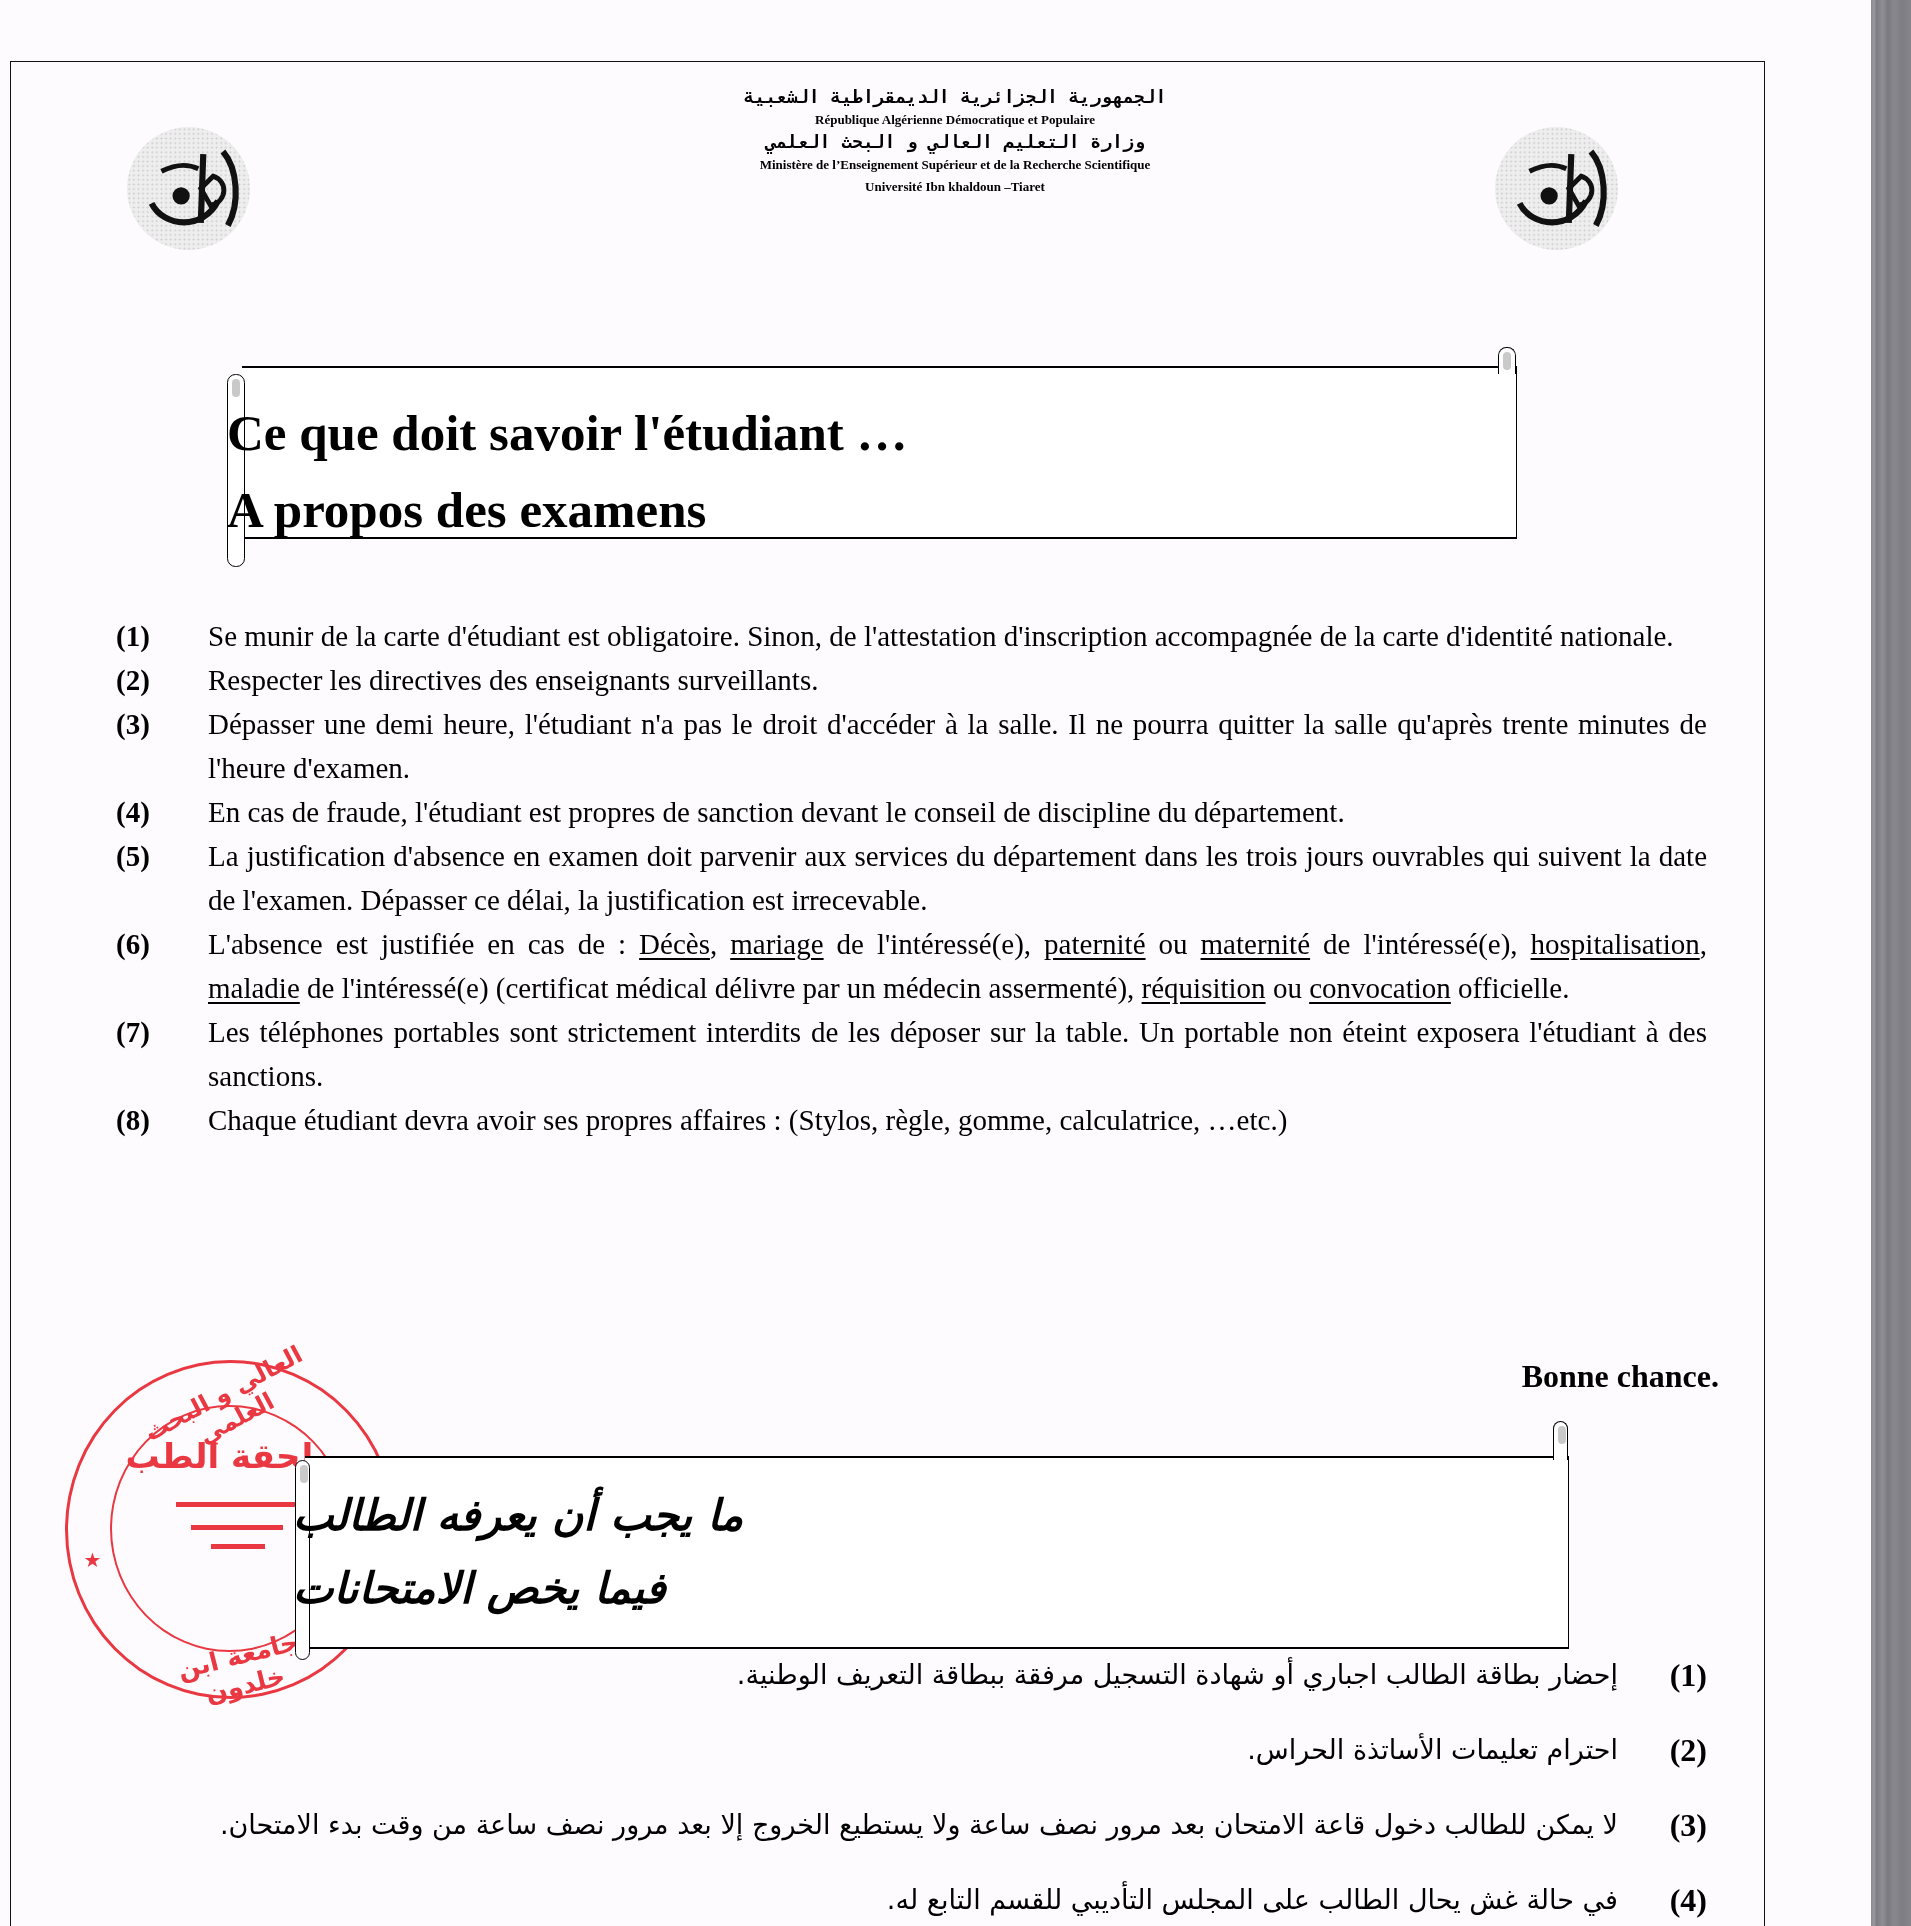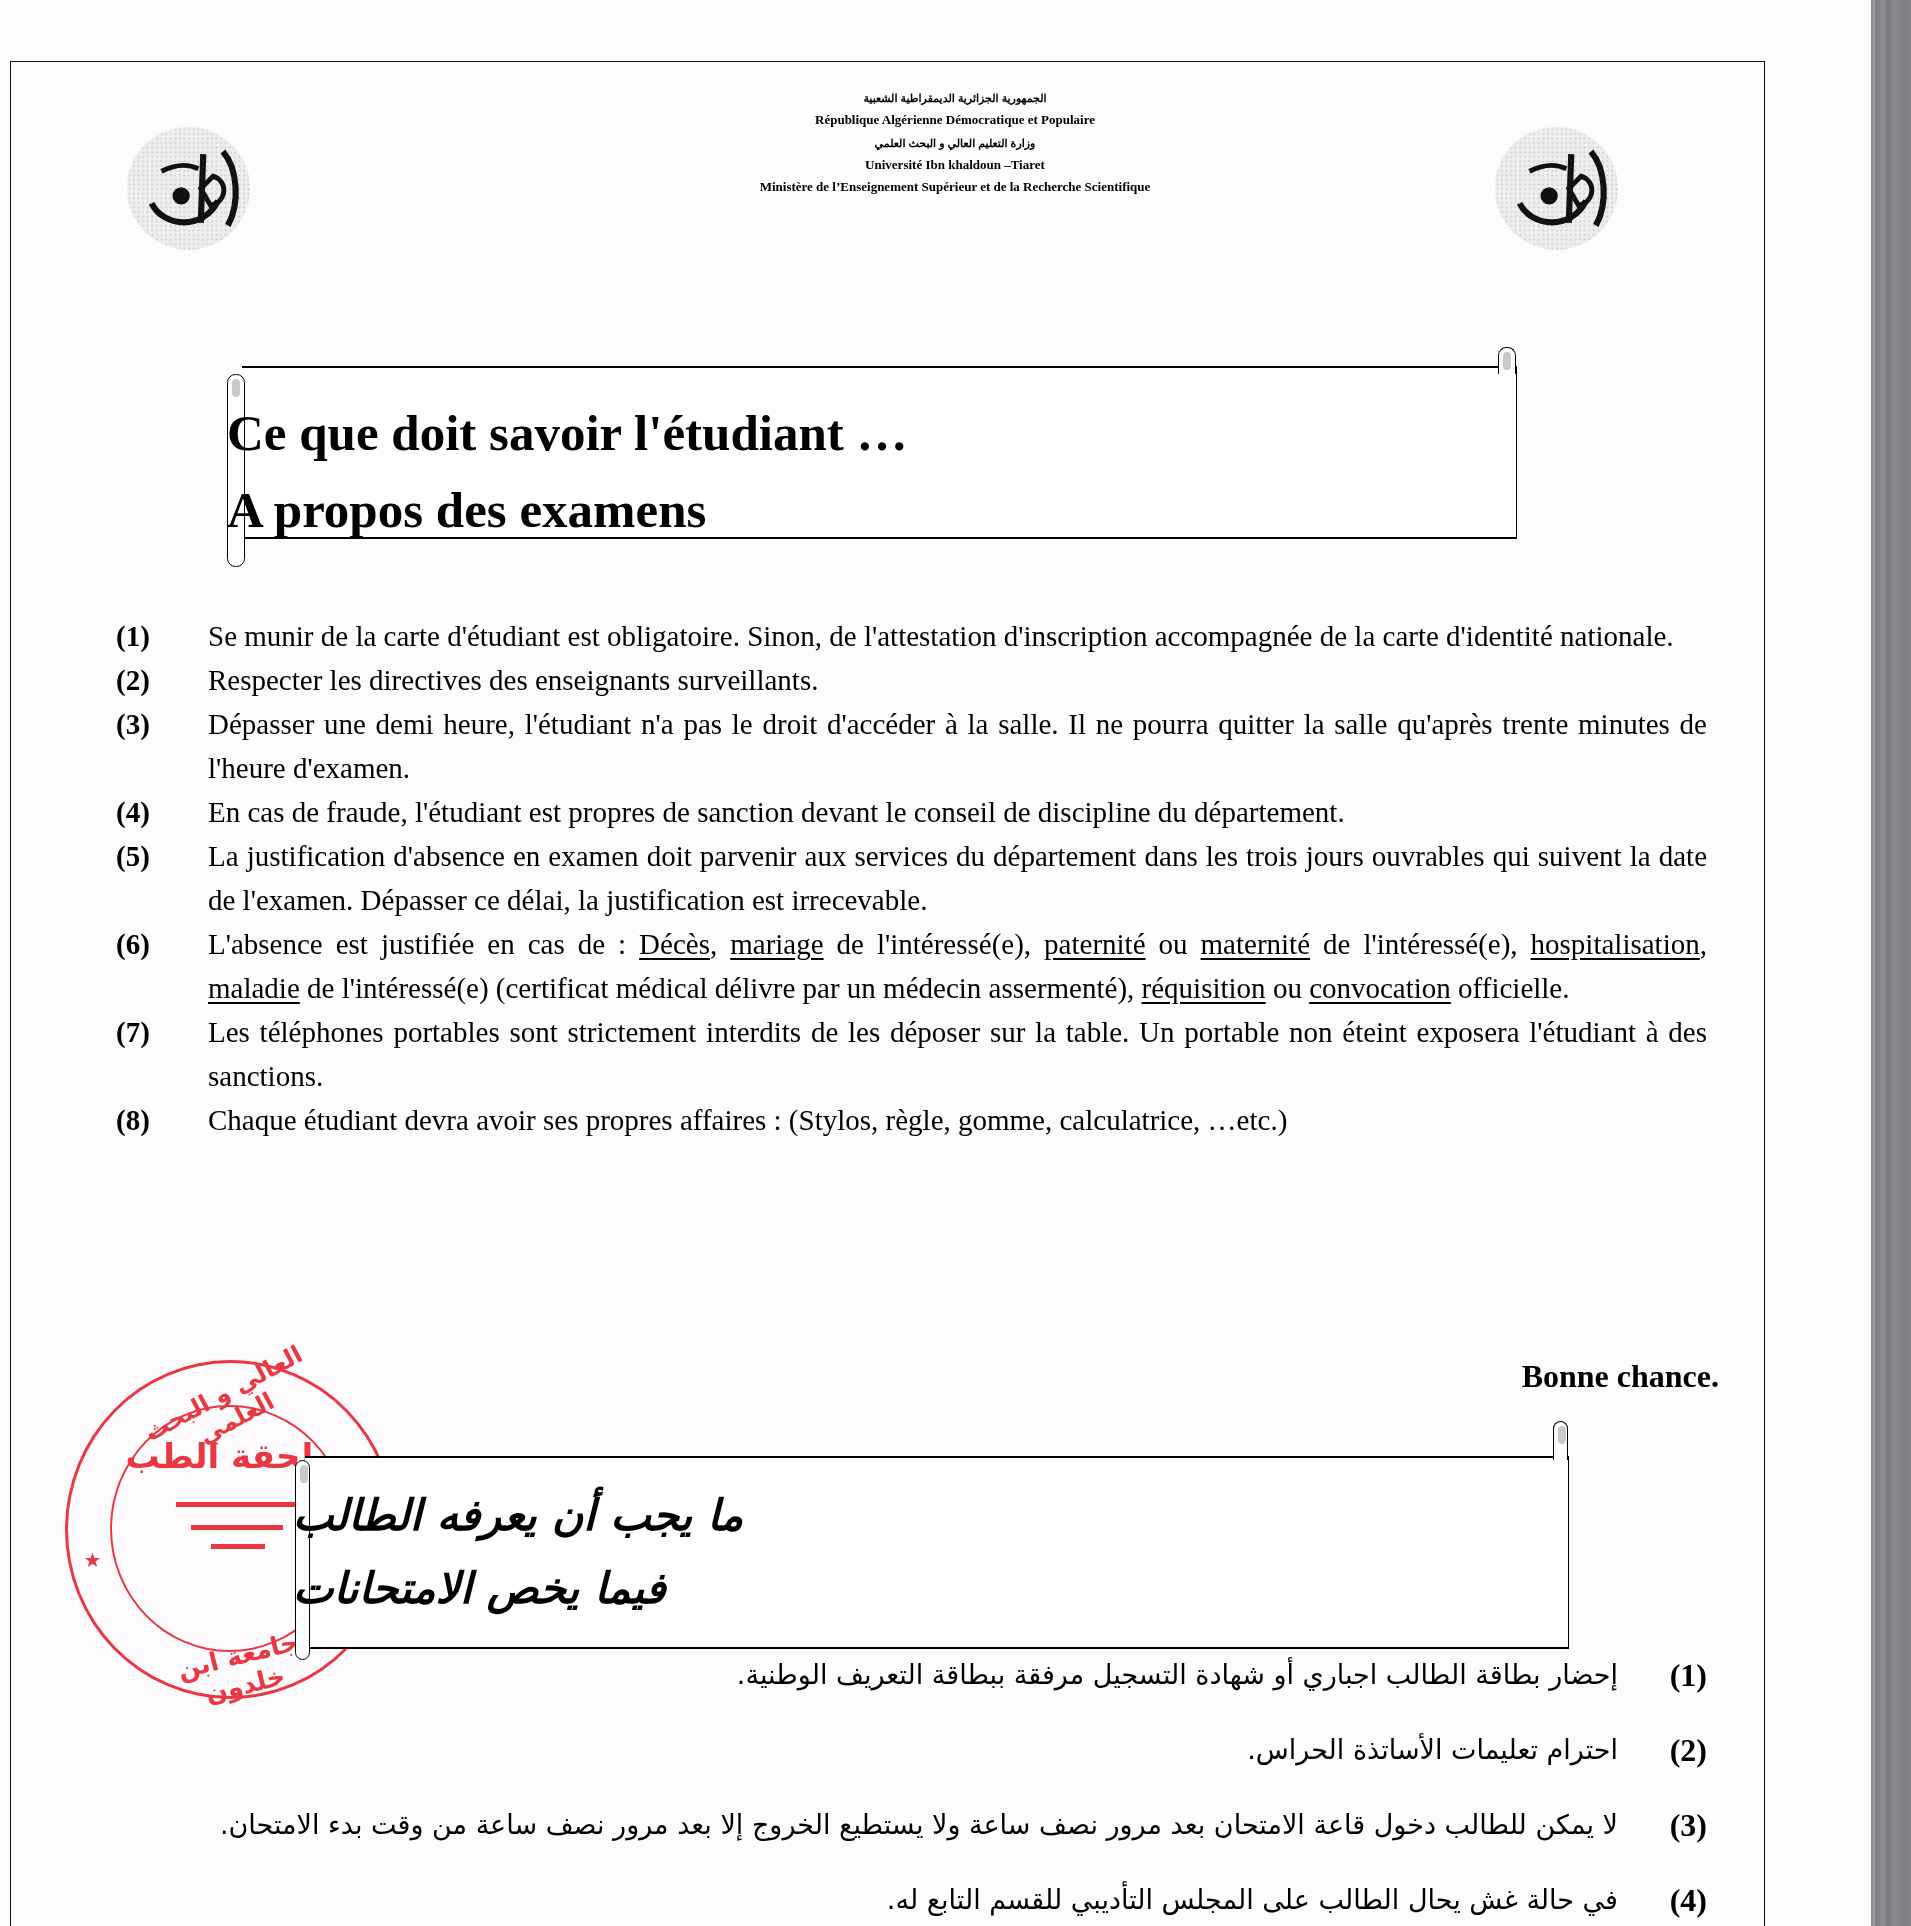--- a/index.html
+++ b/index.html
@@ -21,21 +21,21 @@
   .logo {
     position: absolute; width: 123px; height: 123px; border-radius: 50%;
     background: radial-gradient(circle, #cfcfcf 0 0.8px, transparent 1.2px) 0 0/4.6px 4.6px, #eeeeee;
     overflow: hidden;
   }
   .logo svg { width: 100%; height: 100%; }
   #logo-left { left: 127px; top: 127px; }
   #logo-right { left: 1495px; top: 127px; }
 
   .header { position: absolute; left: 462px; top: 87px; width: 986px; text-align: center; font-weight: bold; }
-  .header .ar { font-family: Liberation Sans, sans-serif; font-size: 11px; line-height: 22.3px; direction: rtl; }
+  .header .ar { font-family: Liberation Mono, monospace; font-size: 18px; line-height: 22.3px; direction: rtl; }
   .header .fr { font-size: 13px; line-height: 22.3px; }
 
   .scroll { position: absolute; }
   .scroll .body {
     position: absolute; border-top: 2.7px solid #000; border-bottom: 2.7px solid #000;
     border-right: 1.9px solid #000; background: #fff; box-sizing: border-box;
   }
   .scroll .roll-left {
     position: absolute; border: 1.9px solid #000; border-radius: 8.5px; background: #fff; box-sizing: border-box;
   }
@@ -114,22 +114,22 @@
     <circle cx="44" cy="56" r="7" fill="#111"></circle>
     <path d="M28 36 C40 30,50 30,58 34" stroke="#111" stroke-width="4" fill="none"></path>
     <path d="M78 20 C90 34,92 62,82 80" stroke="#111" stroke-width="5" fill="none"></path>
   </svg>
 </div>
 
 <div class="header">
   <div class="ar">الجمهورية الجزائرية الديمقراطية الشعبية</div>
   <div class="fr">République Algérienne Démocratique et Populaire</div>
   <div class="ar">وزارة التعليم العالي و البحث العلمي</div>
+  <div class="fr">Ministère de l’Enseignement Supérieur et de la Recherche Scientifique</div>
   <div class="fr">Université Ibn khaldoun –Tiaret</div>
-  <div class="fr">Ministère de l’Enseignement Supérieur et de la Recherche Scientifique</div>
 </div>
 
 <div class="scroll" id="scroll-fr">
   <div class="body"></div>
   <div class="roll-left"></div>
   <div class="roll-right"></div>
   <div class="title">
     <div>Ce que doit savoir l'étudiant …</div>
     <div>A propos des examens</div>
   </div>

